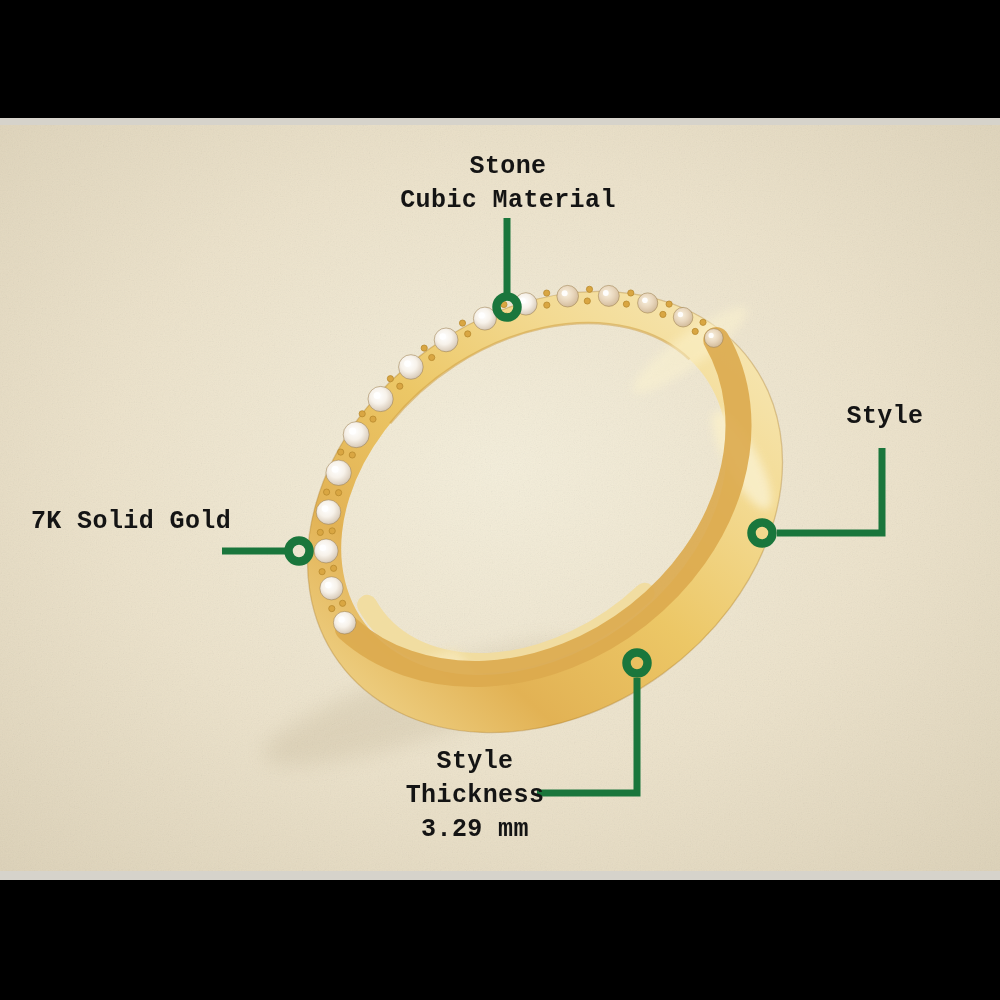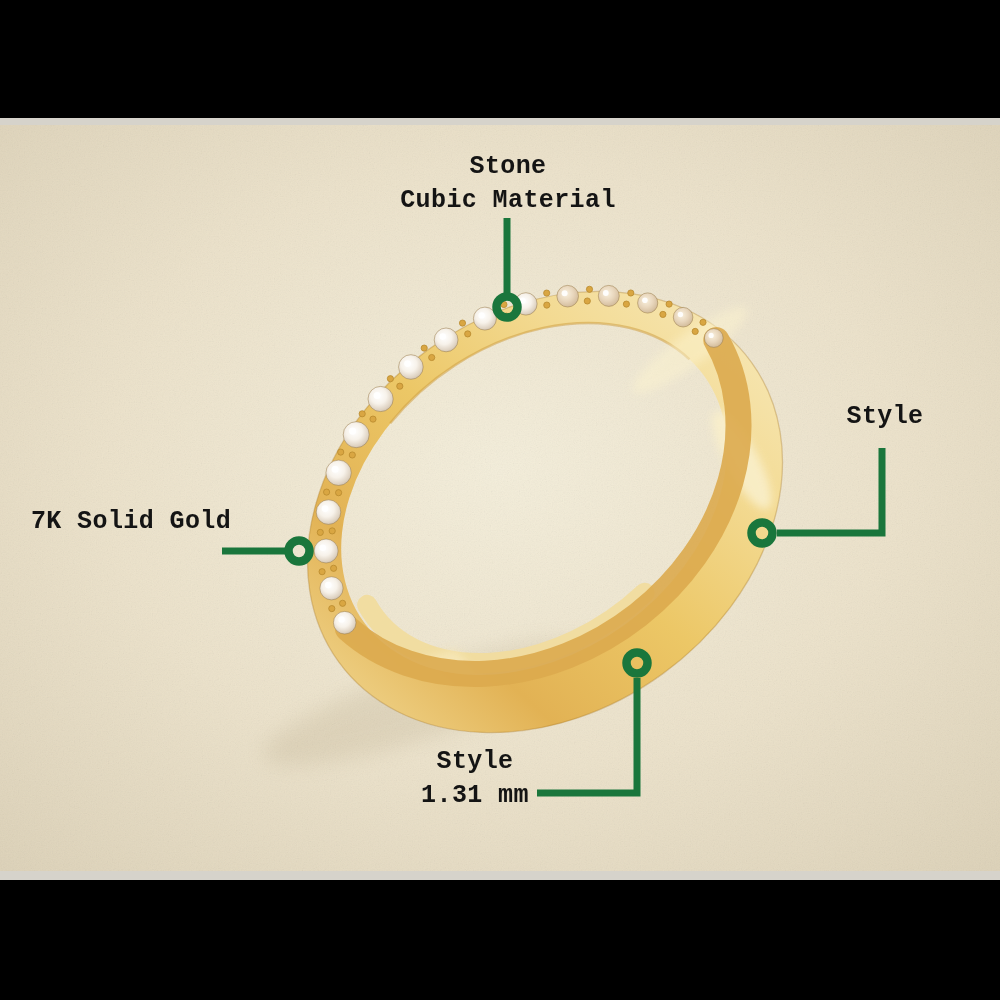--- a/index.html
+++ b/index.html
@@ -180,16 +180,17 @@
   <div class="label label-style">
     <div>Style</div>
   </div>
 
   <div class="label label-material">
     <div>7K Solid Gold</div>
   </div>
 
   <div class="label label-band">
     <div>Style</div>
-    <div>1.31 mm</div>
+    <div>Thickness</div>
+    <div>3.29 mm</div>
   </div>
 
 </div>
 
 </body></html>

